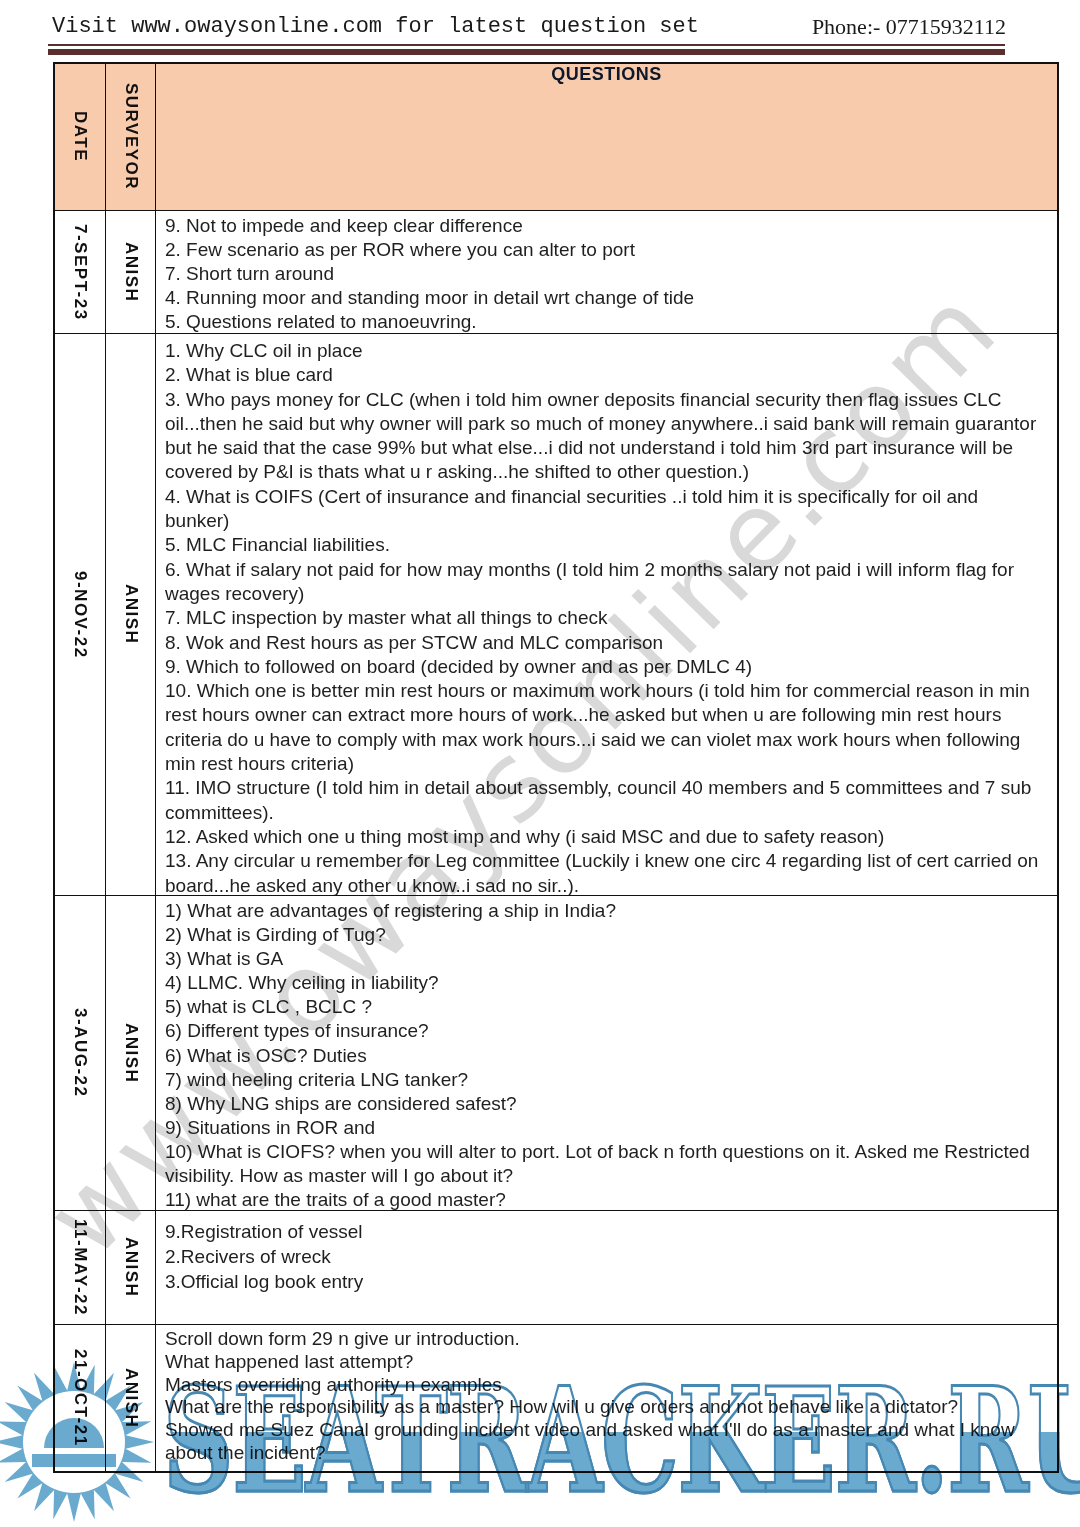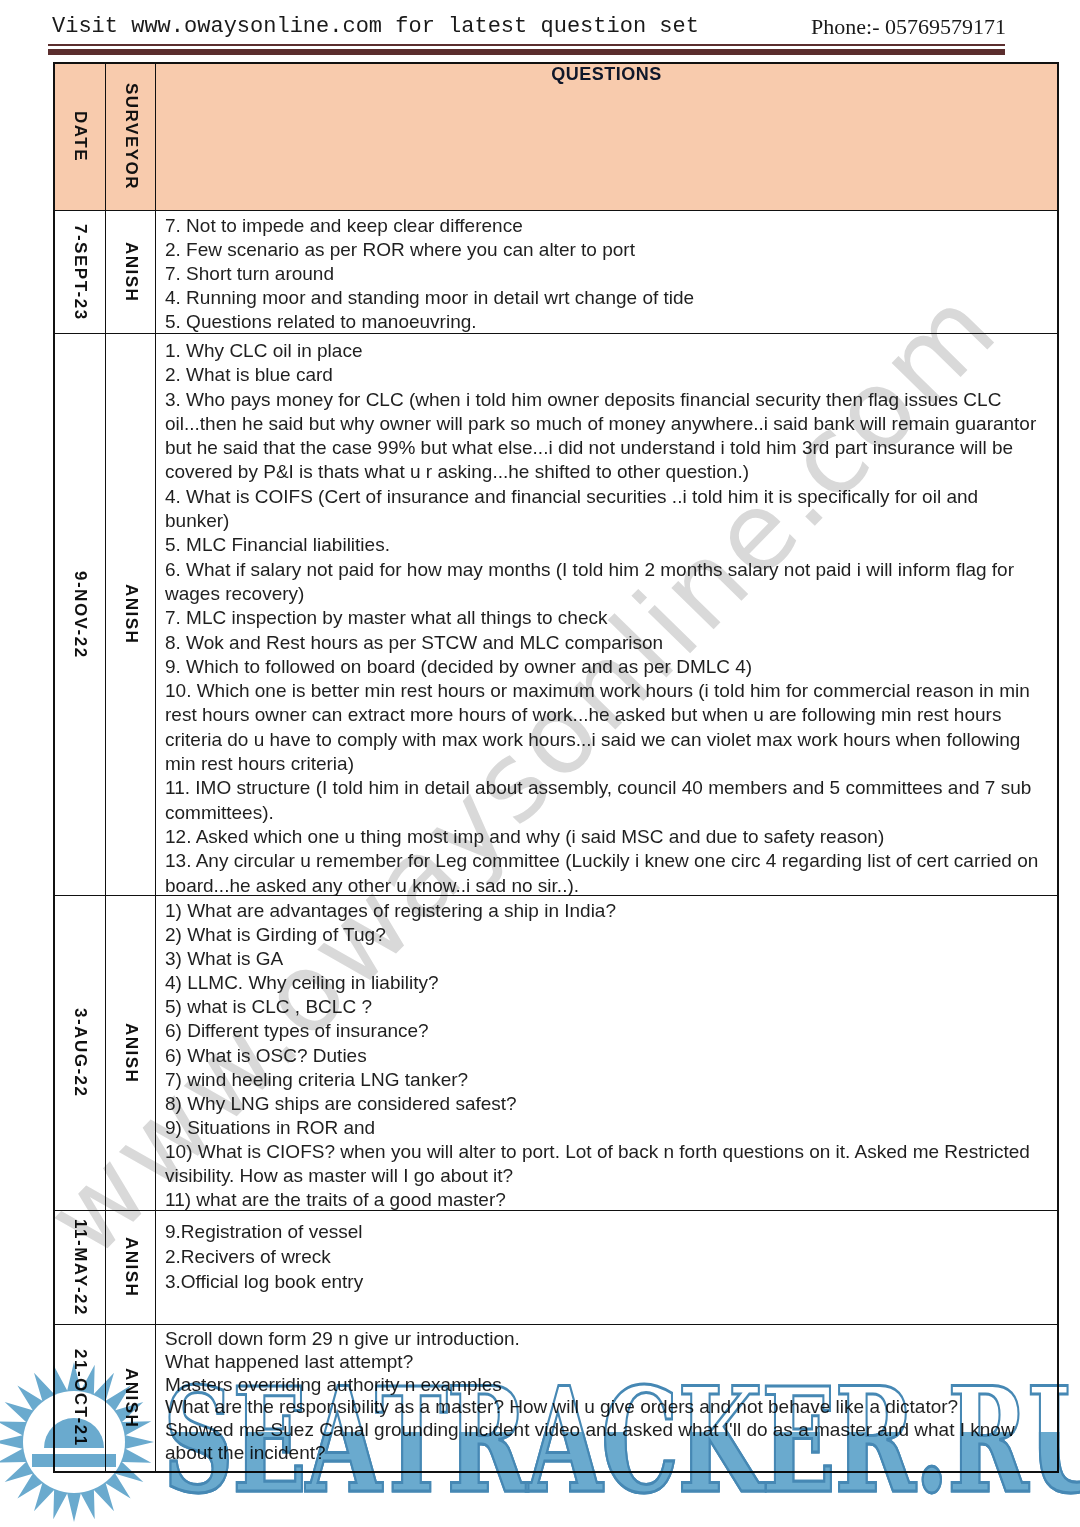--- a/index.html
+++ b/index.html
@@ -51,21 +51,21 @@
     transform:scaleX(0.68);transform-origin:left top;white-space:nowrap;letter-spacing:-2px;
   }
   .seatrack .layer{position:absolute;left:0;top:0;}
   .seatrack .outline{color:transparent;-webkit-text-stroke:3px #4688b4;}
   .seatrack .solid{color:#6aaace;-webkit-text-stroke:3px #4688b4;clip-path:inset(44% -30px 0 0);}
 </style>
 </head>
 <body>
 
 <div class="ph-left">Visit www.owaysonline.com for latest question set</div>
-<div class="ph-right">Phone:- 05769579171</div>
+<div class="ph-right">Phone:- 07715932112</div>
 <div class="rule-thin"></div>
 <div class="rule-thick"></div>
 
 <div class="diag-wm">www.owaysonline.com</div>
 
 <div class="qtable">
   <div class="thead" style="background: rgb(248, 203, 173);">
     <div class="cell c-date vcell">
       <span class="vtext">DATE</span>
     </div>
@@ -78,21 +78,21 @@
   </div>
   <div>
       <div class="trow" style="height: 122px;">
         <div class="cell c-date vcell">
           <span class="vtext">7-SEPT-23</span>
         </div>
         <div class="cell c-surv vcell">
           <span class="vtext">ANISH</span>
         </div>
         <div class="cell c-q qcell" style="line-height: 24px; padding-top: 3px;">
-          <div class="qline">7. Not to impede and keep clear difference</div>
+          <div class="qline">9. Not to impede and keep clear difference</div>
           <div class="qline">2. Few scenario as per ROR where you can alter to port</div>
           <div class="qline">7. Short turn around</div>
           <div class="qline">4. Running moor and standing moor in detail wrt change of tide</div>
           <div class="qline">5. Questions related to manoeuvring.</div>
         </div>
       </div>
       <div class="trow" style="height: 561px;">
         <div class="cell c-date vcell">
           <span class="vtext">9-NOV-22</span>
         </div>

